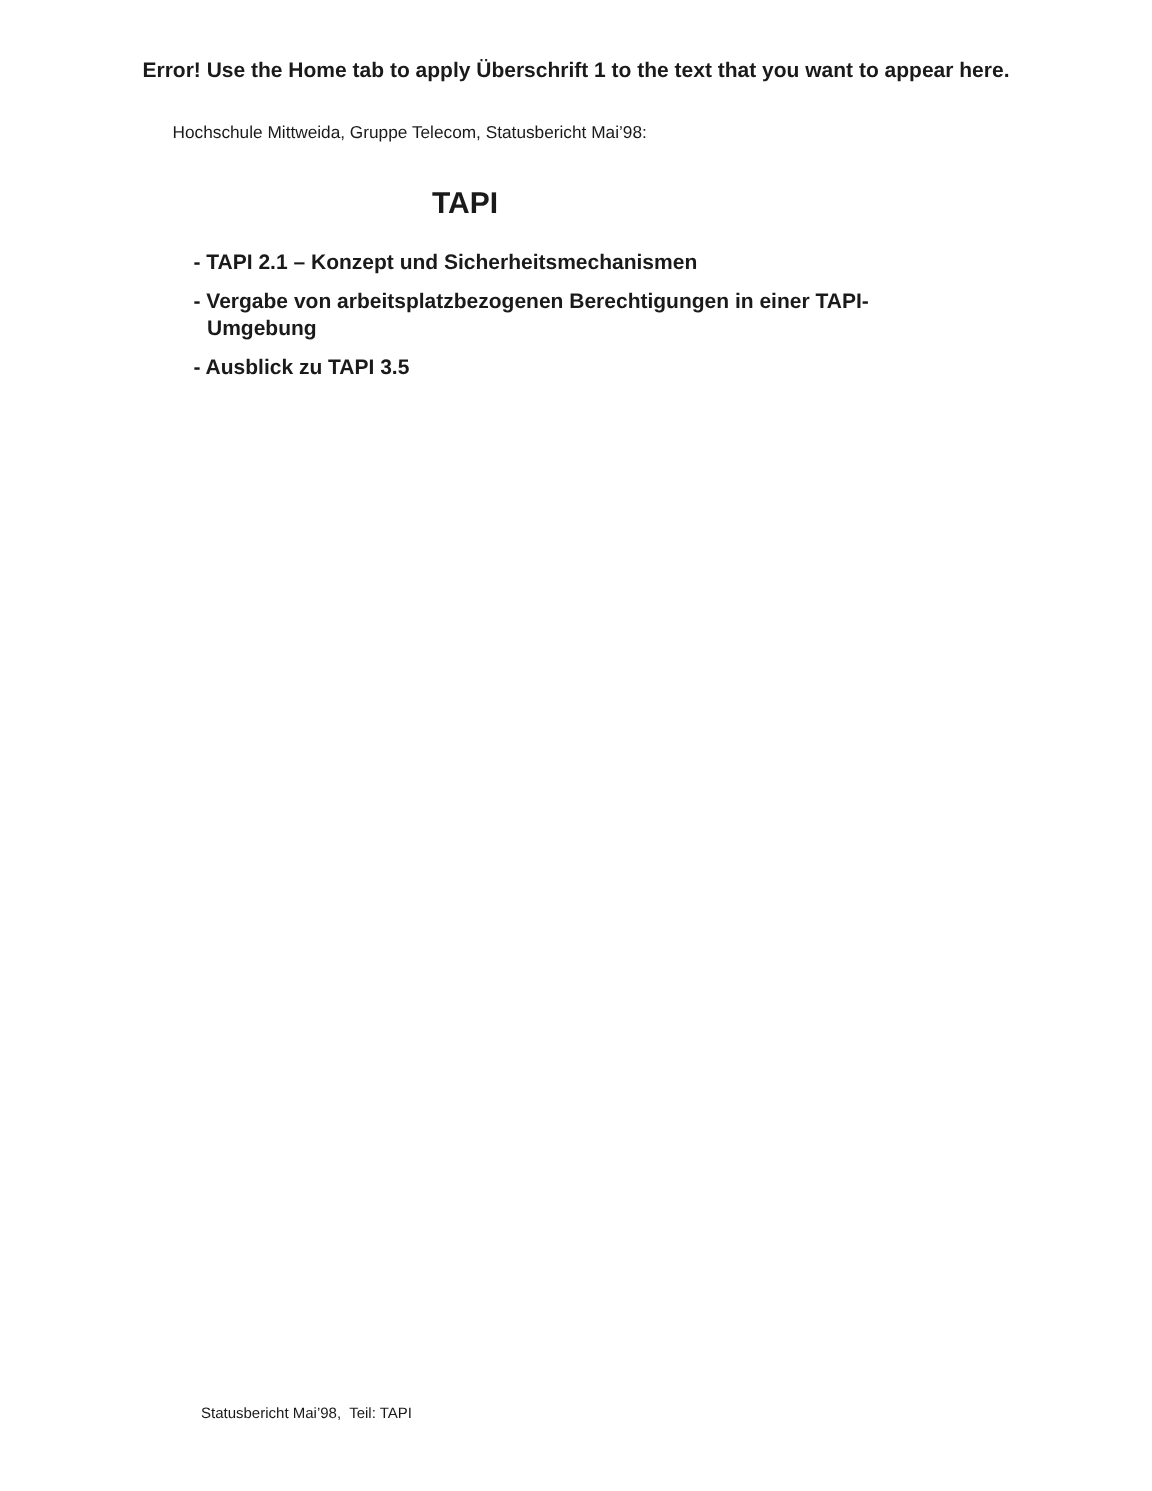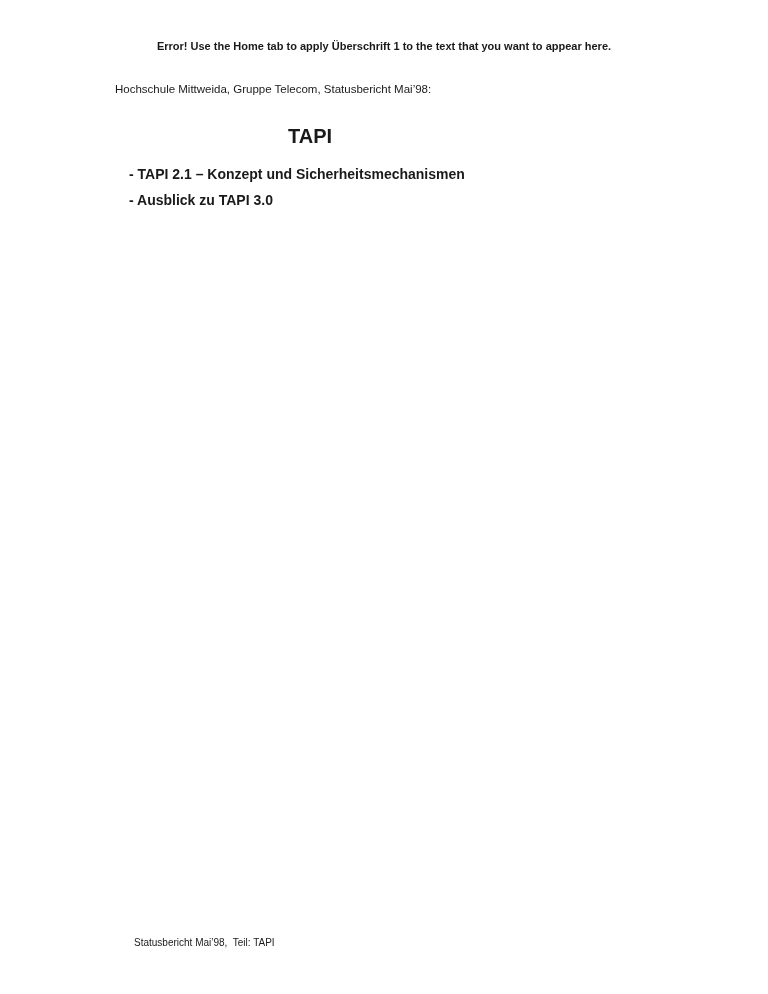--- a/index.html
+++ b/index.html
@@ -20,21 +20,21 @@
     background: #ffffff;
     overflow: hidden;
   }
   .error-header {
     position: absolute;
     top: 39px;
     left: 0;
     width: 768px;
     text-align: center;
     font-weight: bold;
-    font-size: 11px;
+    font-size: 14px;
     line-height: 14px;
   }
   .byline {
     position: absolute;
     top: 82px;
     left: 91px;
     font-size: 11.5px;
     line-height: 14px;
     font-weight: normal;
     padding-left: 24px;
@@ -82,18 +82,20 @@
 <div class="page">
 
   <div class="error-header">Error! Use the Home tab to apply Überschrift 1 to the text that you want to appear here.</div>
 
   <div class="byline">Hochschule Mittweida, Gruppe Telecom, Statusbericht Mai’98:</div>
 
   <h1 class="doc-title">TAPI</h1>
 
   <div class="bullet-list">
     <div class="bullet-item">- TAPI 2.1 – Konzept und Sicherheitsmechanismen</div>
-    <div class="bullet-item">- Ausblick zu TAPI 3.0</div>
+    <div class="bullet-item">- Vergabe von arbeitsplatzbezogenen Berechtigungen in einer TAPI-
+Umgebung</div>
+    <div class="bullet-item">- Ausblick zu TAPI 3.5</div>
   </div>
 
   <div class="page-footer">Statusbericht Mai’98,  Teil: TAPI</div>
 
 </div>
 
 </body></html>

